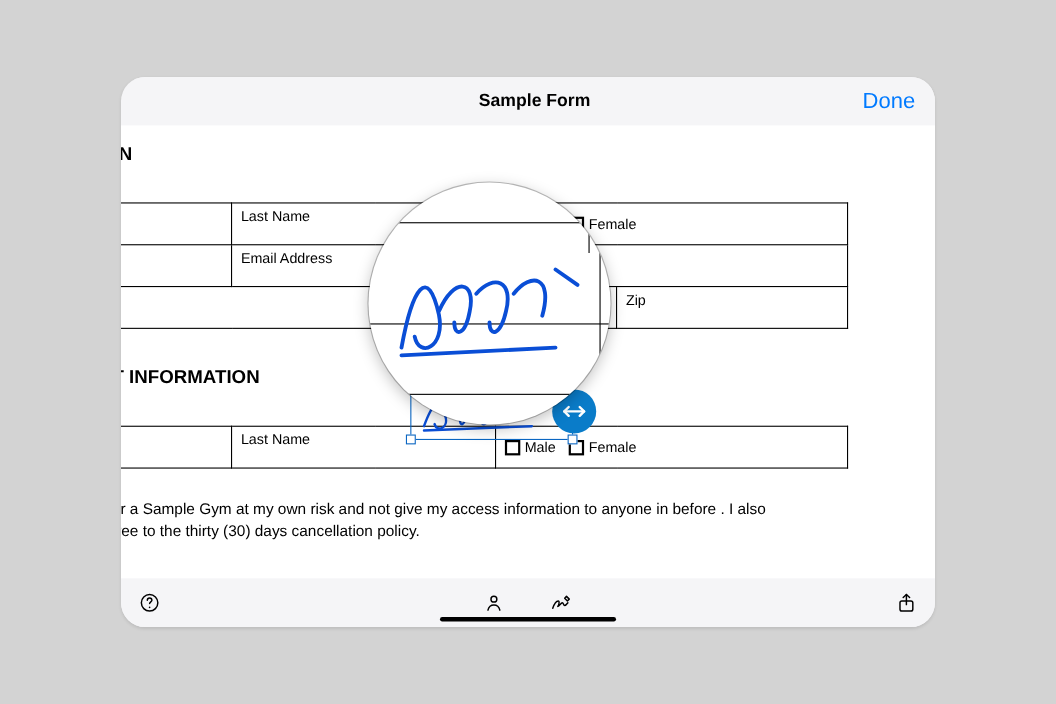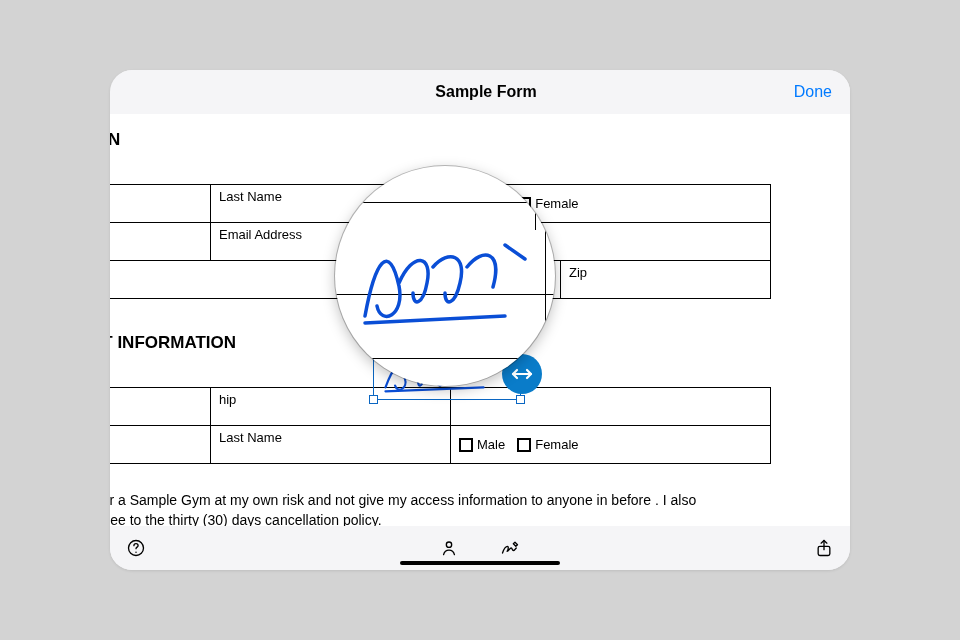--- a/index.html
+++ b/index.html
@@ -33,21 +33,21 @@
     font-weight: 600;
     font-size: 16px;
     color: #000;
   }
   .titlebar .done {
     position: absolute;
     right: 18px;
     top: 0;
     line-height: 44px;
     color: #007aff;
-    font-size: 16px;
+    font-size: 20px;
     font-weight: 500;
     cursor: pointer;
   }
   .canvas {
     position: absolute;
     left: 0; right: 0;
     top: 44px;
     bottom: 44px;
     background: #fff;
     overflow: hidden;
@@ -251,25 +251,20 @@
 
       <table class="form">
         <colgroup>
           <col style="width:210px">
             <col style="width:130px">
             <col style="width:110px">
             <col style="width:110px">
             <col style="width:210px">
         </colgroup>
         <tbody>
-            <tr>
-          <td class="empty"></td>
-          <td colspan="2"><span>hip</span></td>
-          <td colspan="2" class="empty"></td>
-        </tr>
         <tr>
           <td class="empty"></td>
           <td colspan="2"><span>Last Name</span></td>
           <td colspan="2">
             <div class="gender">
               <span><span class="cb"></span><span>Male</span></span>
               <span><span class="cb"></span><span>Female</span></span>
             </div>
           </td>
         </tr>

